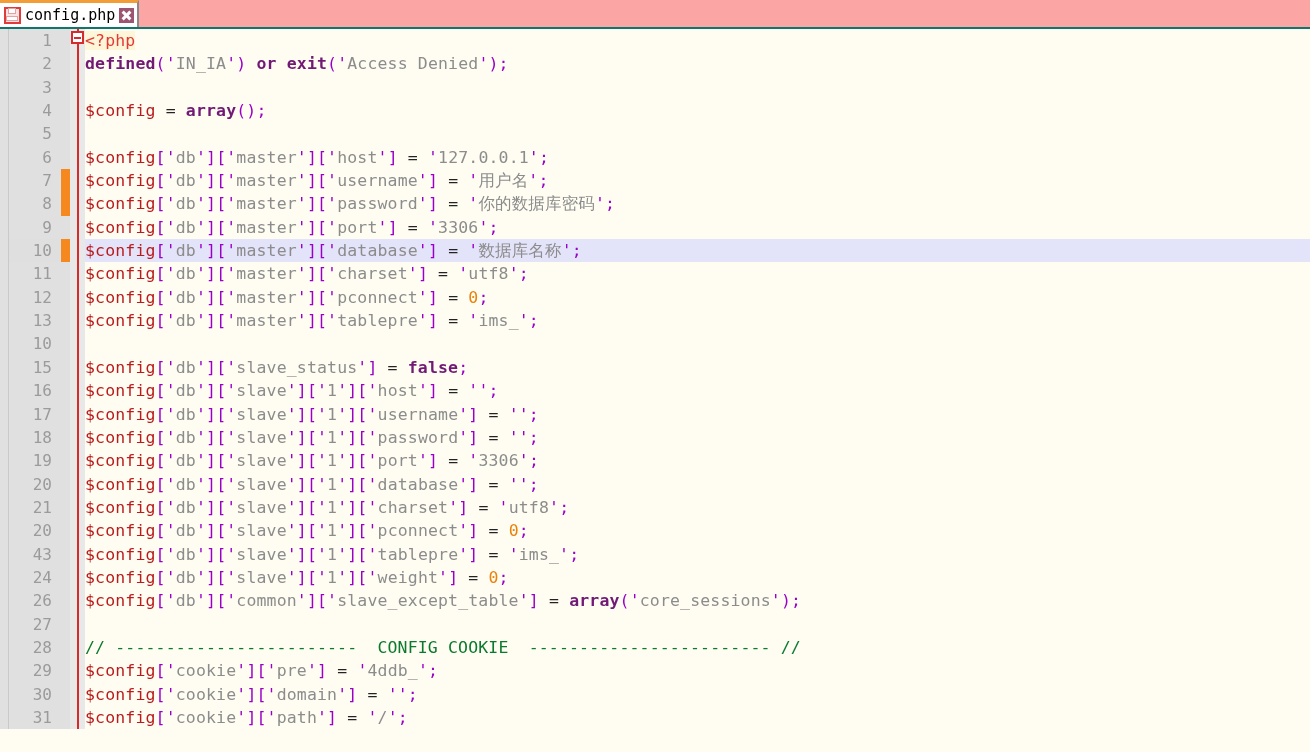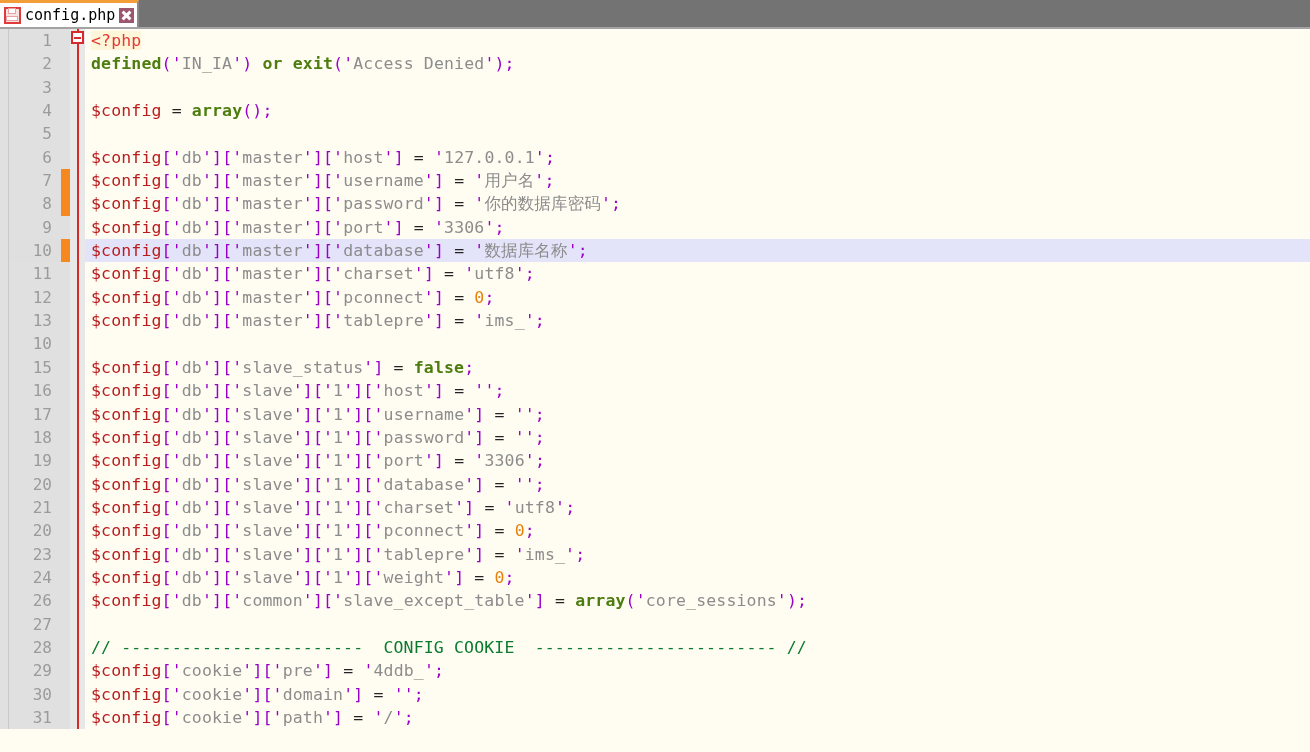--- a/index.html
+++ b/index.html
@@ -11,22 +11,22 @@
     width: 1310px;
     height: 752px;
     overflow: hidden;
     font-family: "DejaVu Sans Mono", "Liberation Mono", monospace;
   }
 
   
   .tabbar {
     position: relative;
     height: 29px;
-    background: #737373;
-    border-bottom: 2px solid #a3a3a3;
+    background: #fca5a5;
+    border-bottom: 2px solid #0f766e;
     box-sizing: border-box;
     display: flex;
     align-items: flex-start;
   }
   .tab {
     position: relative;
     height: 27px;
     box-sizing: border-box;
     background: #ffffff;
     border-top: 3px solid #f29d38;
@@ -176,30 +176,29 @@
     height: 2px;
     background: #d52b2b;
   }
 
   .code {
     flex: 1 1 auto;
     font-family: "DejaVu Sans Mono", "Liberation Mono", monospace;
     font-size: 16.5px;
     line-height: 23.35px;
     white-space: pre;
-    padding-left: 6px;
     color: #222222;
     overflow: hidden;
     letter-spacing: 0.15px;
   }
 
   
   .t-php      { color: #e53935; background: #fdf6d8; }
   .t-var      { color: #b91c1c; }
-  .t-kw       { color: #4d7c0f; font-weight: bold; }
+  .t-kw       { color: #701a75; font-weight: bold; }
   .t-punc     { color: #9b00c8; }
   .t-str      { color: #8c8c8c; }
   .t-quote    { color: #9b00c8; }
   .t-num      { color: #e8820c; }
   .t-comment  { color: #0a7a2e; }
   .t-op       { color: #222222; }
 </style>
 </head>
 <body>
 
@@ -410,21 +409,21 @@
       <div class="mark-col"></div>
       <div class="linenum-col">20</div>
       <div class="change-col"></div>
       <div class="fold-col">
         <div class="fold-line"></div>
       </div>
       <div class="code"><span class="t-var">$config</span><span class="t-punc">[</span><span class="t-quote">'</span><span class="t-str">db</span><span class="t-quote">'</span><span class="t-punc">][</span><span class="t-quote">'</span><span class="t-str">slave</span><span class="t-quote">'</span><span class="t-punc">][</span><span class="t-quote">'</span><span class="t-str">1</span><span class="t-quote">'</span><span class="t-punc">][</span><span class="t-quote">'</span><span class="t-str">pconnect</span><span class="t-quote">'</span><span class="t-punc">]</span><span class="t-op"> = </span><span class="t-num">0</span><span class="t-punc">;</span></div>
     </div>
     <div class="row">
       <div class="mark-col"></div>
-      <div class="linenum-col">23</div>
+      <div class="linenum-col">43</div>
       <div class="change-col"></div>
       <div class="fold-col">
         <div class="fold-line"></div>
       </div>
       <div class="code"><span class="t-var">$config</span><span class="t-punc">[</span><span class="t-quote">'</span><span class="t-str">db</span><span class="t-quote">'</span><span class="t-punc">][</span><span class="t-quote">'</span><span class="t-str">slave</span><span class="t-quote">'</span><span class="t-punc">][</span><span class="t-quote">'</span><span class="t-str">1</span><span class="t-quote">'</span><span class="t-punc">][</span><span class="t-quote">'</span><span class="t-str">tablepre</span><span class="t-quote">'</span><span class="t-punc">]</span><span class="t-op"> = </span><span class="t-quote">'</span><span class="t-str">ims_</span><span class="t-quote">'</span><span class="t-punc">;</span></div>
     </div>
     <div class="row">
       <div class="mark-col"></div>
       <div class="linenum-col">24</div>
       <div class="change-col"></div>

